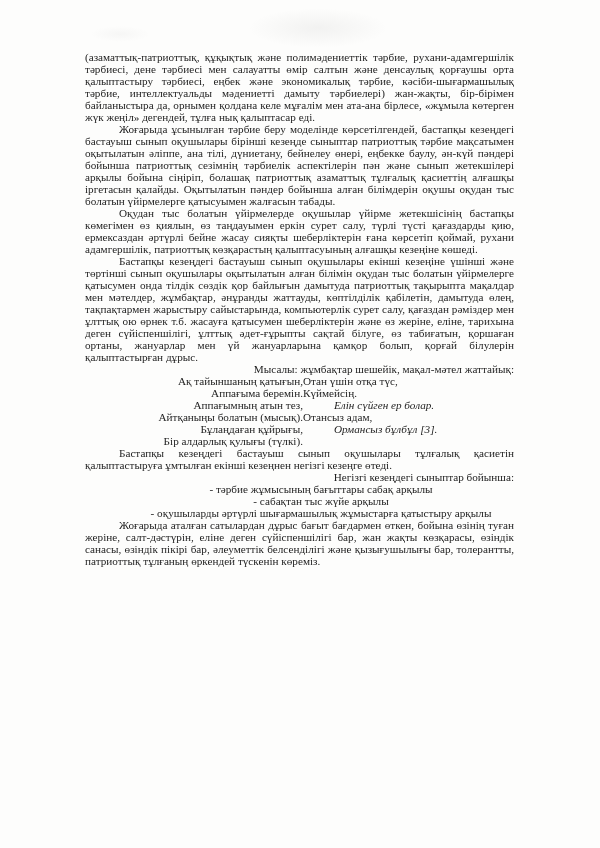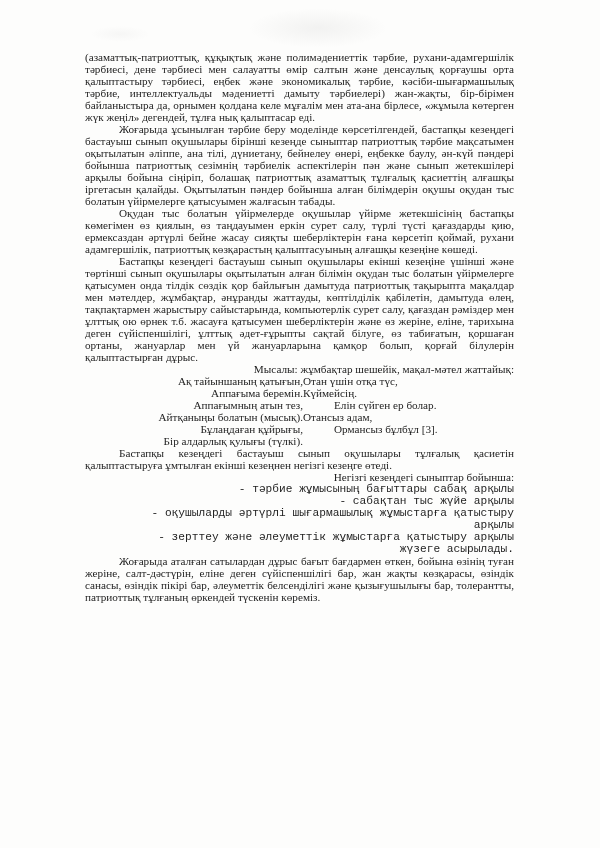--- a/index.html
+++ b/index.html
@@ -22,23 +22,23 @@
   }
   .page p { margin: 0; }
   .just  { text-align: justify; }
   .ind   { text-indent: 34px; }
   .flush { text-align: right; }
 
   .verse { }
   .vrow  { display: flex; padding-left: 43px; }
   .vl    { flex: 0 0 175px; width: 175px; text-align: right; }
   .vr    { flex: 1 1 auto; }
-  .vr.inset { padding-left: 31px; }
+  .vr.inset { padding-left: 31px; font-style: italic; }
 
-  .litem { padding-left: 43px; text-align: right; font-family: Liberation Mono, monospace; }
+  .litem { padding-left: 43px; text-align: center; }
 
   
   .artifact {
     position: absolute;
     pointer-events: none;
   }
   .a1 {
     left: 248px; top: 8px; width: 140px; height: 40px;
     background: radial-gradient(ellipse at center, rgba(110,110,110,0.08), rgba(110,110,110,0) 70%);
   }
@@ -93,18 +93,17 @@
   </div>
 
   <p class="just ind">Бастапқы кезеңдегі бастауыш сынып оқушылары тұлғалық қасиетін қалыптастыруға ұмтылған екінші кезеңнен негізгі кезеңге өтеді.</p>
 
   <p class="flush">Негізгі кезеңдегі сыныптар бойынша:</p>
 
   <div>
     <p class="litem">- тәрбие жұмысының бағыттары сабақ арқылы</p>
     <p class="litem">- сабақтан тыс жүйе арқылы</p>
     <p class="litem">- оқушыларды әртүрлі шығармашылық жұмыстарға қатыстыру арқылы</p>
-    <p class="litem">- зерттеу және әлеуметтік жұмыстарға қатыстыру арқылы жүзеге асырылады.</p>
   </div>
 
   <p class="just ind">Жоғарыда аталған сатылардан дұрыс бағыт бағдармен өткен, бойына өзінің туған жеріне, салт-дәстүрін, еліне деген сүйіспеншілігі бар, жан жақты көзқарасы, өзіндік санасы, өзіндік пікірі бар, әлеуметтік белсенділігі және қызығушылығы бар, толерантты, патриоттық тұлғаның өркендей түскенін көреміз.</p>
 
 </div>
 
 </body></html>

